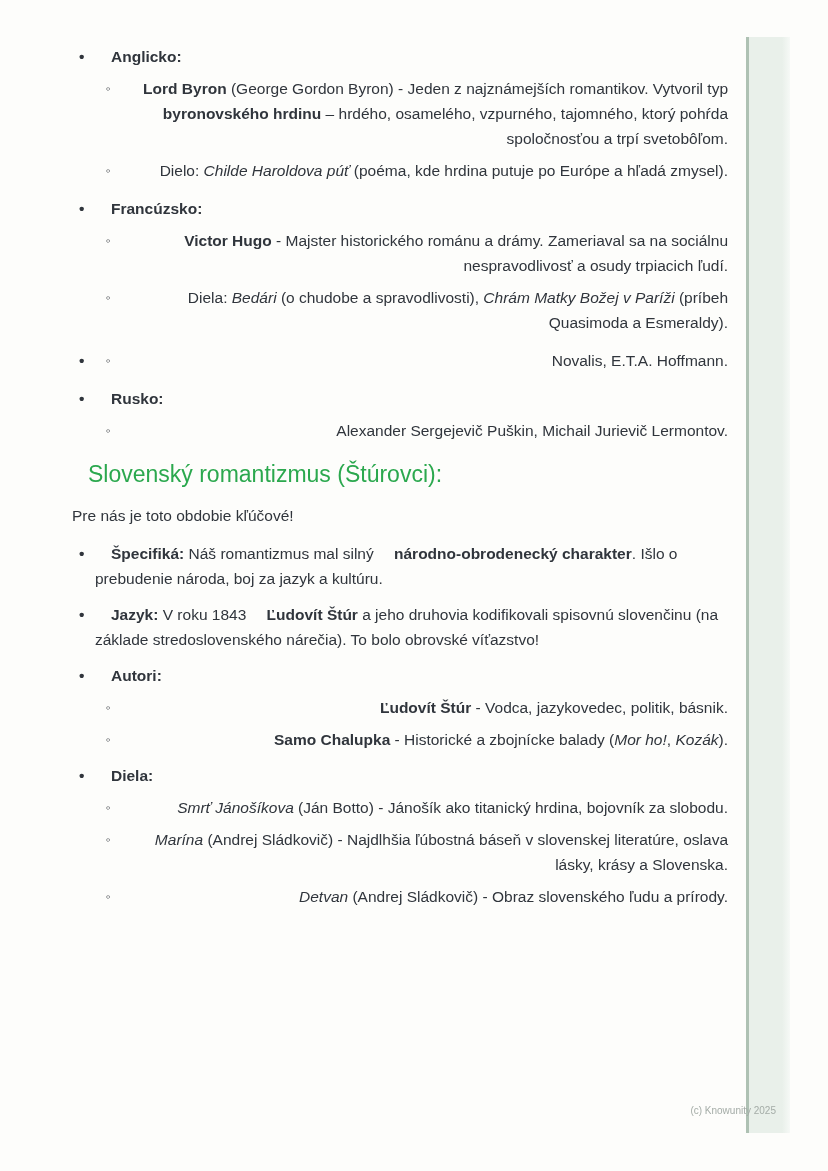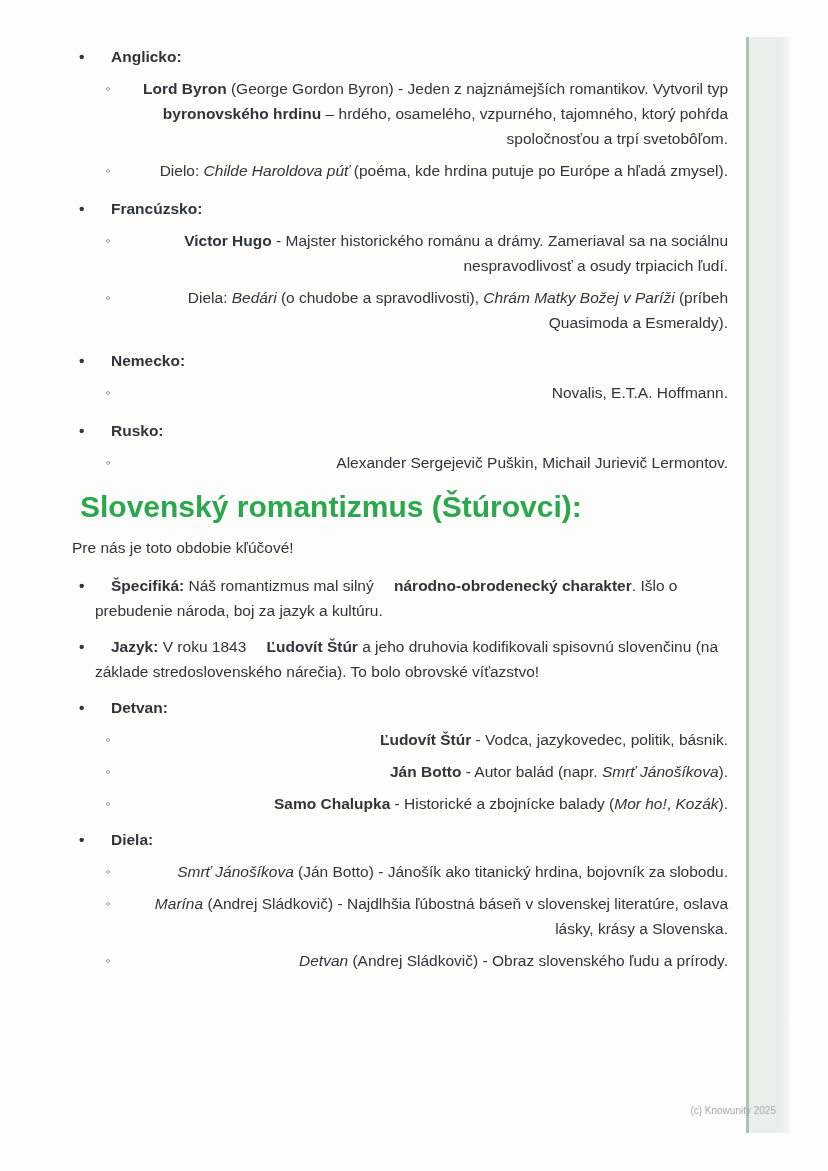--- a/index.html
+++ b/index.html
@@ -18,22 +18,22 @@
     font-family:"Liberation Sans","DejaVu Sans",sans-serif;
     color:var(--text);
   }
   .content{
     position:absolute;left:72px;top:44px;width:656px;
     font-size:15.5px;line-height:25px;
   }
   .content .b{font-weight:700;margin-left:16px;}
   .content .i{font-style:italic;}
   h2{
-    font-size:30px;line-height:31px;font-weight:700;color:var(--green);
-    margin:16px 0 13px 8px;
+    font-size:23px;line-height:31px;font-weight:400;color:var(--green);
+    margin:16px 0 13px 16px;
   }
   p.lead{margin:0 0 13px 0;}
   ul{list-style:none;margin:0;padding:0;}
   ul.l1>li{position:relative;padding-left:23px;margin-bottom:11px;}
   ul.l1>li::before{
     content:"\2022";position:absolute;left:7px;top:0;font-weight:700;
   }
   ul.l1.countries>li{margin-bottom:13px;}
   ul.l2{margin-top:7px;}
   ul.l2>li{position:relative;padding-left:27px;margin-top:7px;text-align:right;}
@@ -75,21 +75,20 @@
         <ul class="l2">
           <li>
             <div><span class="b">Victor Hugo</span><span> - Majster historického románu a drámy. Zameriaval sa na sociálnu nespravodlivosť a osudy trpiacich ľudí.</span></div>
           </li>
           <li>
             <div><span>Diela: </span><span class="i">Bedári</span><span> (o chudobe a spravodlivosti), </span><span class="i">Chrám Matky Božej v Paríži</span><span> (príbeh Quasimoda a Esmeraldy).</span></div>
           </li>
         </ul>
       </li>
       <li>
-        <div><span class="b">Nemecko:</span></div>
         <ul class="l2">
           <li>
             <div><span>Novalis, E.T.A. Hoffmann.</span></div>
           </li>
         </ul>
       </li>
       <li>
         <div><span class="b">Rusko:</span></div>
         <ul class="l2">
           <li>
@@ -101,27 +100,24 @@
     <h2>Slovenský romantizmus (Štúrovci):</h2>
     <p class="lead">Pre nás je toto obdobie kľúčové!</p>
     <ul class="l1">
       <li>
         <div><span class="b">Špecifiká:</span><span> Náš romantizmus mal silný </span><span class="b">národno-obrodenecký charakter</span><span>. Išlo o prebudenie národa, boj za jazyk a kultúru.</span></div>
       </li>
       <li>
         <div><span class="b">Jazyk:</span><span> V roku 1843 </span><span class="b">Ľudovít Štúr</span><span> a jeho druhovia kodifikovali spisovnú slovenčinu (na základe stredoslovenského nárečia). To bolo obrovské víťazstvo!</span></div>
       </li>
       <li>
-        <div><span class="b">Detvan:</span></div>
+        <div><span class="b">Autori:</span></div>
         <ul class="l2">
           <li>
             <div><span class="b">Ľudovít Štúr</span><span> - Vodca, jazykovedec, politik, básnik.</span></div>
-          </li>
-          <li>
-            <div><span class="b">Ján Botto</span><span> - Autor balád (napr. </span><span class="i">Smrť Jánošíkova</span><span>).</span></div>
           </li>
           <li>
             <div><span class="b">Samo Chalupka</span><span> - Historické a zbojnícke balady (</span><span class="i">Mor ho!</span><span>, </span><span class="i">Kozák</span><span>).</span></div>
           </li>
         </ul>
       </li>
       <li>
         <div><span class="b">Diela:</span></div>
         <ul class="l2">
           <li>

